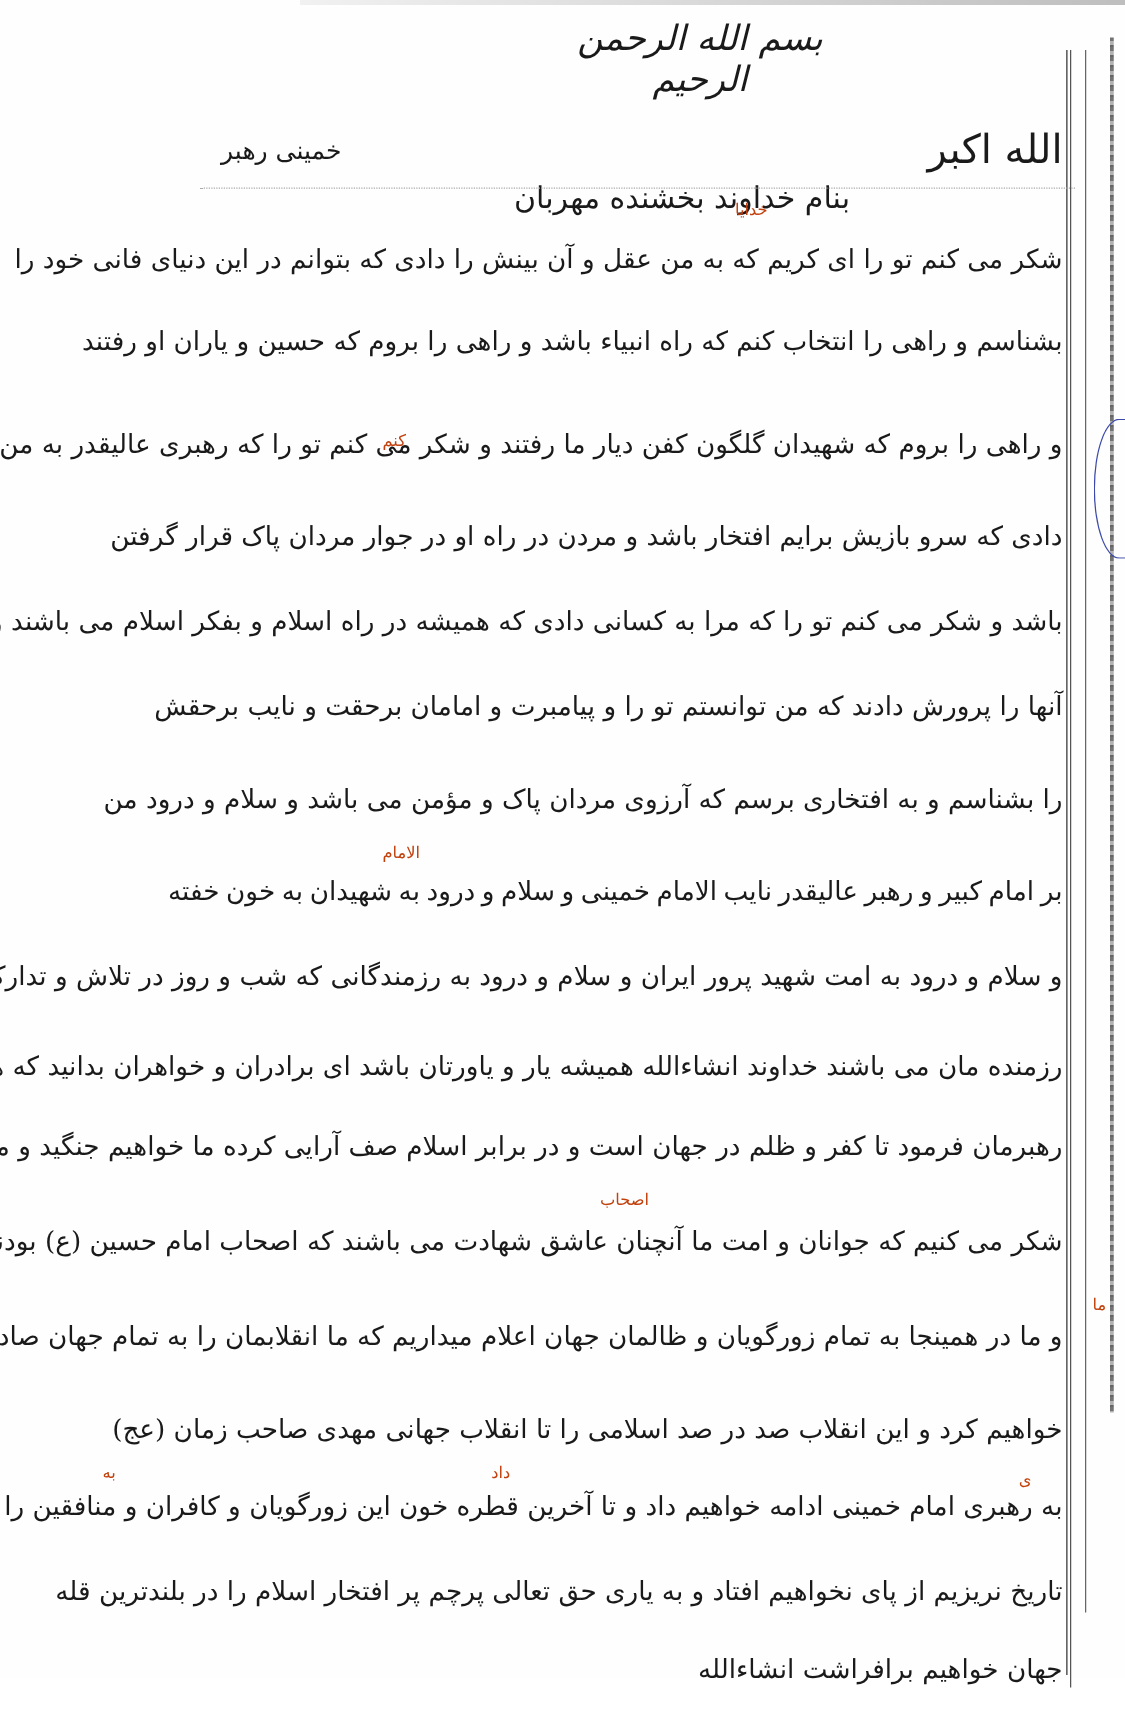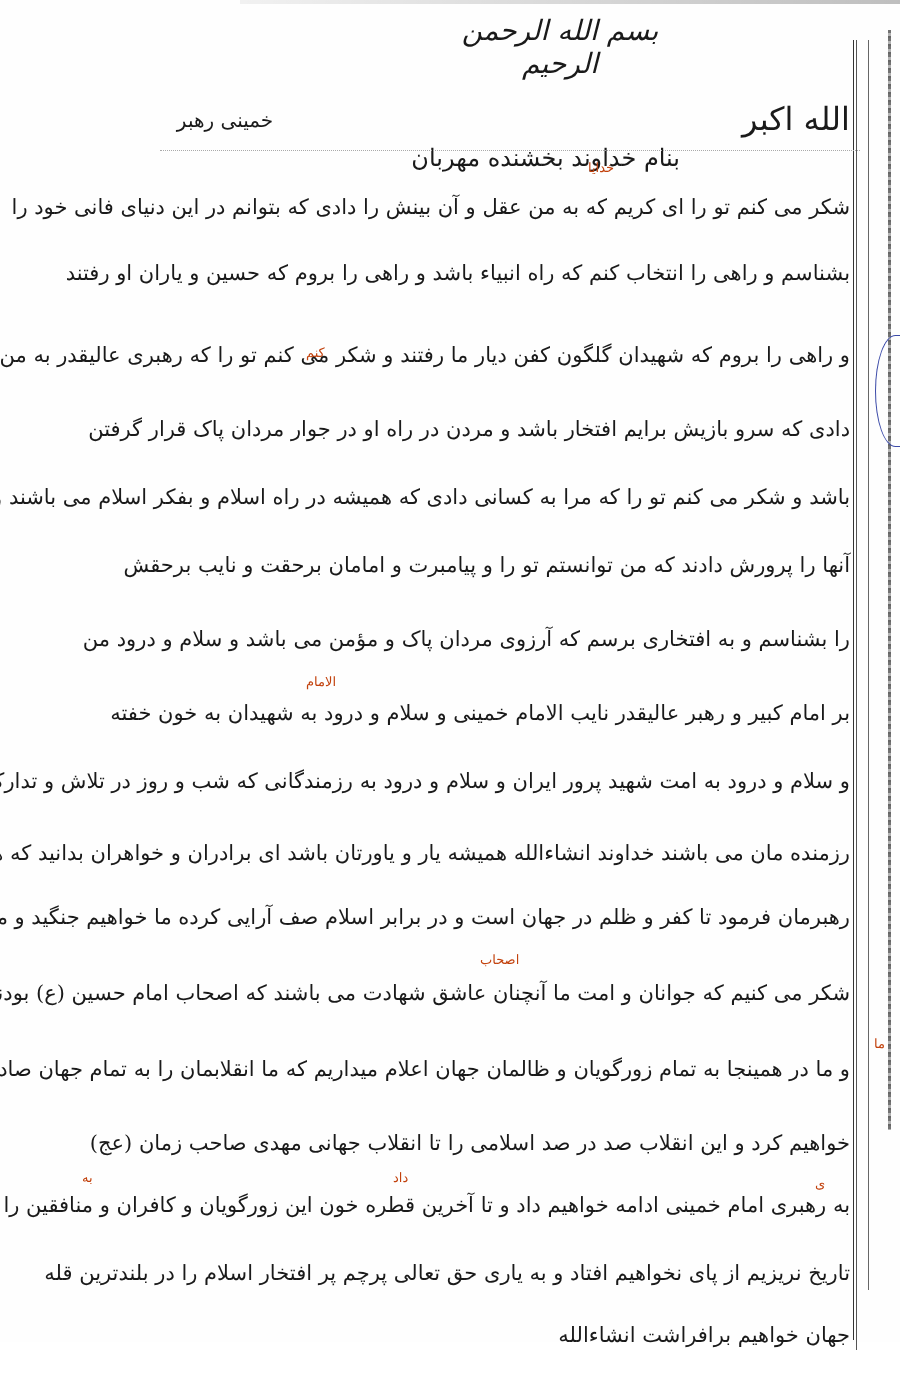--- a/index.html
+++ b/index.html
@@ -83,21 +83,21 @@
   <div class="insert" style="left:815px; top:1176px;">ی</div>
   <div class="insert" style="left:82px; top:1170px;">به</div>
 
   <div class="line" style="top:190px;">شکر می کنم تو را ای کریم که به من عقل و آن بینش را دادی که بتوانم در این دنیای فانی خود را</div>
   <div class="line" style="top:256px;">بشناسم و راهی را انتخاب کنم که راه انبیاء باشد و راهی را بروم که حسین و یاران او رفتند</div>
   <div class="line" style="top:412px;">دادی که سرو بازیش برایم افتخار باشد و مردن در راه او در جوار مردان پاک قرار گرفتن</div>
   <div class="line" style="top:338px;">و راهی را بروم که شهیدان گلگون کفن دیار ما رفتند و شکر می کنم تو را که رهبری عالیقدر به من</div>
   <div class="line" style="top:480px;">باشد و شکر می کنم تو را که مرا به کسانی دادی که همیشه در راه اسلام و بفکر اسلام می باشند و من</div>
   <div class="line" style="top:548px;text-align:right;">آنها را پرورش دادند که من توانستم تو را و پیامبرت و امامان برحقت و نایب برحقش</div>
   <div class="line" style="top:622px;">را بشناسم و به افتخاری برسم که آرزوی مردان پاک و مؤمن می باشد و سلام و درود من</div>
-  <div class="line" style="top:696px;">بر امام کبیر و رهبر عالیقدر نایب الامام خمینی و سلام و درود به شهیدان به خون خفته</div>
+  <div class="line" style="top:696px;font-family:Liberation Serif, serif;">بر امام کبیر و رهبر عالیقدر نایب الامام خمینی و سلام و درود به شهیدان به خون خفته</div>
   <div class="line" style="top:764px;">و سلام و درود به امت شهید پرور ایران و سلام و درود به رزمندگانی که شب و روز در تلاش و تدارک برادرا</div>
   <div class="line" style="top:836px;">رزمنده مان می باشند خداوند انشاءالله همیشه یار و یاورتان باشد ای برادران و خواهران بدانید که همانطور</div>
   <div class="line" style="top:900px;">رهبرمان فرمود تا کفر و ظلم در جهان است و در برابر اسلام صف آرایی کرده ما خواهیم جنگید و ما خدا را</div>
   <div class="line" style="top:976px;">شکر می کنیم که جوانان و امت ما آنچنان عاشق شهادت می باشند که اصحاب امام حسین (ع) بودند</div>
   <div class="line" style="top:1052px;">و ما در همینجا به تمام زورگویان و ظالمان جهان اعلام میداریم که ما انقلابمان را به تمام جهان صادر</div>
   <div class="line" style="top:1126px;">خواهیم کرد و این انقلاب صد در صد اسلامی را تا انقلاب جهانی مهدی صاحب زمان (عج)</div>
   <div class="line" style="top:1188px;">به رهبری امام خمینی ادامه خواهیم داد و تا آخرین قطره خون این زورگویان و کافران و منافقین را به زباله دان</div>
   <div class="line" style="top:1256px;">تاریخ نریزیم از پای نخواهیم افتاد و به یاری حق تعالی پرچم پر افتخار اسلام را در بلندترین قله</div>
   <div class="line" style="top:1318px; right:50px;">جهان خواهیم برافراشت انشاءالله</div>
 </div>

